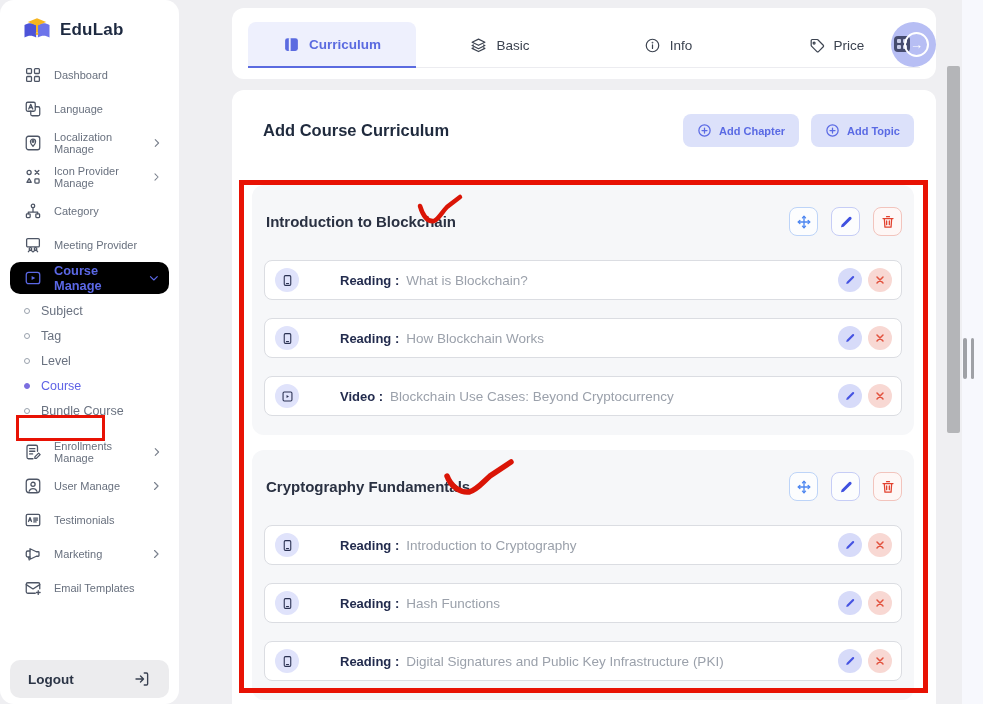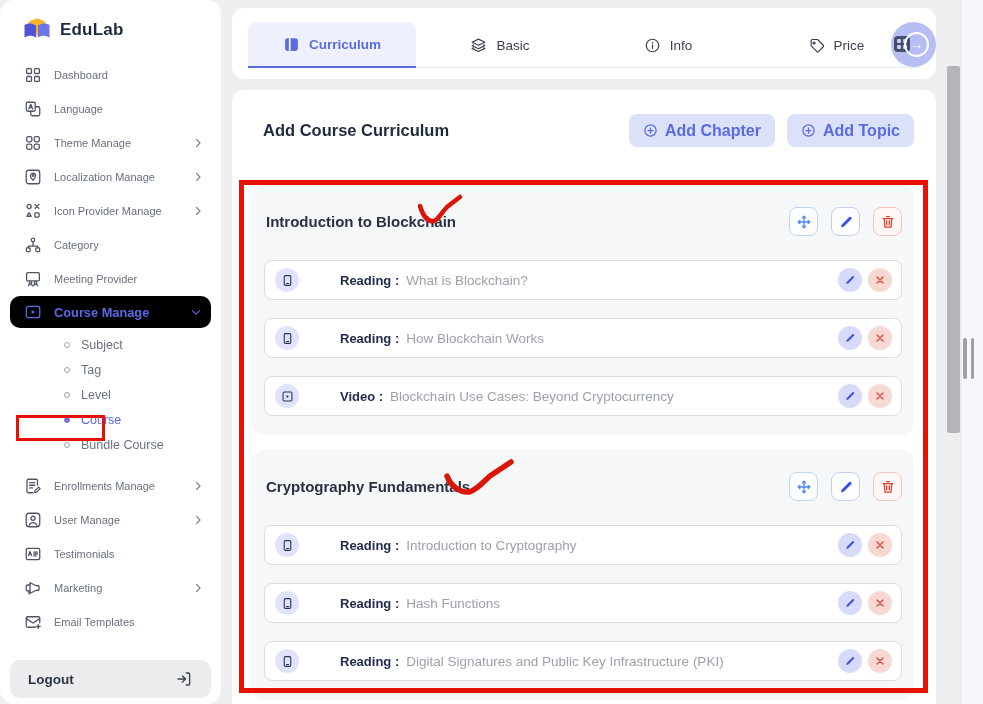--- a/index.html
+++ b/index.html
@@ -13,34 +13,34 @@
   }
   #app { position:absolute; inset:0; }
 
   
   .right-strip { position:absolute; left:962px; top:0; width:21px; height:704px; background:#f7f8fd; }
   .drag-handle { position:absolute; left:963px; top:338px; width:13px; height:41px; display:flex; gap:4px; cursor:col-resize; }
   .drag-handle i { display:block; width:3.5px; height:100%; background:#9fa1a6; border-radius:2px; }
   .scrollbar-thumb { position:absolute; left:947px; top:66px; width:13px; height:367px; background:#b4b5b8; border-radius:2px; cursor:pointer; }
 
   
-  .sidebar { position:absolute; left:0; top:0; width:221px; height:704px; background:#ffffff; border-radius:14px; }
+  .sidebar { position:absolute; left:0; top:0; width:179px; height:704px; background:#ffffff; border-radius:14px; }
   .logo-row { display:flex; align-items:center; gap:8px; padding:16px 0 6px 22px; }
   .logo-text { font-size:17px; font-weight:bold; color:#1d2940; letter-spacing:.2px; }
   .nav { margin-top:8px; }
   .nav-item { display:flex; align-items:center; height:34px; padding:0 16px 0 24px; cursor:pointer; color:#68707e; }
   .nav-item .ni-icon { width:18px; height:18px; margin-right:12px; color:#4d5565; flex:none; display:flex; }
   .nav-item .ni-label { font-size:11px; }
   .nav-item .chev { margin-left:auto; width:14px; height:14px; color:#7a818d; display:flex; }
   .nav-item.active { background:#000000; border-radius:10px; margin:0 10px; padding:0 8px 0 14px; height:32px; color:#5b68e6; }
   .nav-item.active .ni-icon { color:#5b68e6; }
   .nav-item.active .ni-label { font-weight:bold; font-size:12.8px; }
   .nav-item.active .chev { color:#5b68e6; }
   .submenu { padding:4px 0 6px 0; }
-  .sub-item { display:flex; align-items:center; height:25px; padding-left:64px; cursor:pointer; color:#6a7280; font-size:12.5px; }
+  .sub-item { display:flex; align-items:center; height:25px; padding-left:24px; cursor:pointer; color:#6a7280; font-size:12.5px; }
   .sub-item .bullet { width:6px; height:6px; border:1.4px solid #9aa2ad; border-radius:50%; margin-right:11px; flex:none; }
   .sub-item.active { color:#5f63e6; }
   .sub-item.active .bullet { background:#7b6ee0; border-color:#7b6ee0; }
   .logout-btn { position:absolute; left:10px; right:10px; bottom:6px; height:38px; background:#ececee; border-radius:10px; display:flex; align-items:center; padding:0 18px; cursor:pointer; }
   .logout-btn .lg-label { font-size:13.5px; font-weight:bold; color:#2b3445; }
   .logout-btn .lg-icon { margin-left:auto; width:18px; height:18px; color:#3a4252; display:flex; }
 
   
   .main-col { position:absolute; left:232px; top:0; width:704px; height:704px; }
   .tab-card { position:absolute; left:0; top:8px; width:704px; height:71px; background:#fff; border-radius:12px; padding:14px 16px 0 16px; }
@@ -51,21 +51,21 @@
   .tab.active .tab-icon { color:#5b6be0; }
   .fab { position:absolute; right:0; top:22px; width:45px; height:45px; border-radius:50%; background:#b7bef4; cursor:pointer; z-index:6; }
   .fab .ring { position:absolute; right:7px; top:10px; width:25px; height:25px; border:2.5px solid #ffffff; border-radius:50%; display:flex; align-items:center; justify-content:center; color:#fff; font-size:13px; font-weight:bold; }
   .fab .chip { position:absolute; left:3px; top:14px; width:16px; height:16px; border-radius:4px; background:#454b6e; display:grid; grid-template-columns:1fr 1fr; gap:2px; padding:3px; }
   .fab .chip i { background:#c9cde9; border-radius:1px; }
 
   .main-card { position:absolute; left:0; top:90px; width:704px; height:640px; background:#fff; border-radius:12px; padding:24px 22px 0 20px; }
   .curriculum-header { display:flex; align-items:center; margin:0 0 38px 11px; }
   .page-title { font-size:16.5px; font-weight:bold; color:#1f2a3d; }
   .header-actions { margin-left:auto; display:flex; gap:12px; }
-  .pill-btn { display:flex; align-items:center; gap:7px; background:#dce1fa; color:#5a6ae4; border:none; border-radius:8px; font-family:inherit; font-size:16px; font-weight:bold; padding:0 14px; height:33px; cursor:pointer; }
+  .pill-btn { display:flex; align-items:center; gap:7px; background:#dce1fa; color:#5a6ae4; border:none; border-radius:8px; font-family:inherit; font-size:11px; font-weight:bold; padding:0 14px; height:33px; cursor:pointer; }
   .pill-btn .pb-icon { width:15px; height:15px; display:flex; }
 
   .chapter-card { background:#f6f7f9; border-radius:12px; padding:14px 12px 19px 12px; margin-bottom:15px; }
   .chapter-header { display:flex; align-items:center; padding:8px 0 0 2px; margin-bottom:24px; }
   .chapter-title { font-size:15px; font-weight:bold; color:#2a3142; }
   .chapter-actions { margin-left:auto; display:flex; gap:13px; }
   .sq-btn { width:29px; height:29px; border-radius:8px; display:flex; align-items:center; justify-content:center; cursor:pointer; background:#fcfdfe; }
   .sq-btn.move { border:1px solid #bdd4f8; color:#4d86f0; }
   .sq-btn.edit { border:1px solid #c6cdf6; color:#3f51e0; }
   .sq-btn.del  { border:1px solid #f2c4bd; background:#fef7f6; color:#e2402d; }
@@ -126,36 +126,20 @@
                 <rect x="3" y="3" width="12" height="12" rx="2"></rect>
                 <path d="M15 9h4a2 2 0 0 1 2 2v8a2 2 0 0 1-2 2h-8a2 2 0 0 1-2-2v-4"></path>
                 <path d="M6.3 12 9 5.8l2.7 6.2M7.2 10h3.6"></path>
               </svg>
             </span>
             <span class="ni-label">Language</span>
           </div>
           <div class="nav-item">
             <span class="ni-icon">
               <svg viewBox="0 0 24 24" fill="none" stroke="currentColor" stroke-width="1.7" stroke-linecap="round" stroke-linejoin="round" width="100%" height="100%">
-                <rect x="3.5" y="3.5" width="7" height="7" rx="2.4"></rect>
-                <rect x="13.5" y="3.5" width="7" height="7" rx="2.4"></rect>
-                <rect x="3.5" y="13.5" width="7" height="7" rx="2.4"></rect>
-                <rect x="13.5" y="13.5" width="7" height="7" rx="2.4"></rect>
-              </svg>
-            </span>
-            <span class="ni-label">Theme Manage</span>
-            <span class="chev">
-              <svg viewBox="0 0 24 24" fill="none" stroke="currentColor" stroke-width="2" stroke-linecap="round" stroke-linejoin="round" width="100%" height="100%">
-                <path d="m9.5 6 6 6-6 6"></path>
-              </svg>
-            </span>
-          </div>
-          <div class="nav-item">
-            <span class="ni-icon">
-              <svg viewBox="0 0 24 24" fill="none" stroke="currentColor" stroke-width="1.7" stroke-linecap="round" stroke-linejoin="round" width="100%" height="100%">
                 <rect x="3" y="3" width="18" height="18" rx="3"></rect>
                 <path d="M12 6.8a3.4 3.4 0 0 1 3.4 3.4C15.4 12.8 12 16.4 12 16.4s-3.4-3.6-3.4-6.2A3.4 3.4 0 0 1 12 6.8Z"></path>
                 <circle cx="12" cy="10" r="1.1"></circle>
               </svg>
             </span>
             <span class="ni-label">Localization Manage</span>
             <span class="chev">
               <svg viewBox="0 0 24 24" fill="none" stroke="currentColor" stroke-width="2" stroke-linecap="round" stroke-linejoin="round" width="100%" height="100%">
                 <path d="m9.5 6 6 6-6 6"></path>
               </svg>

